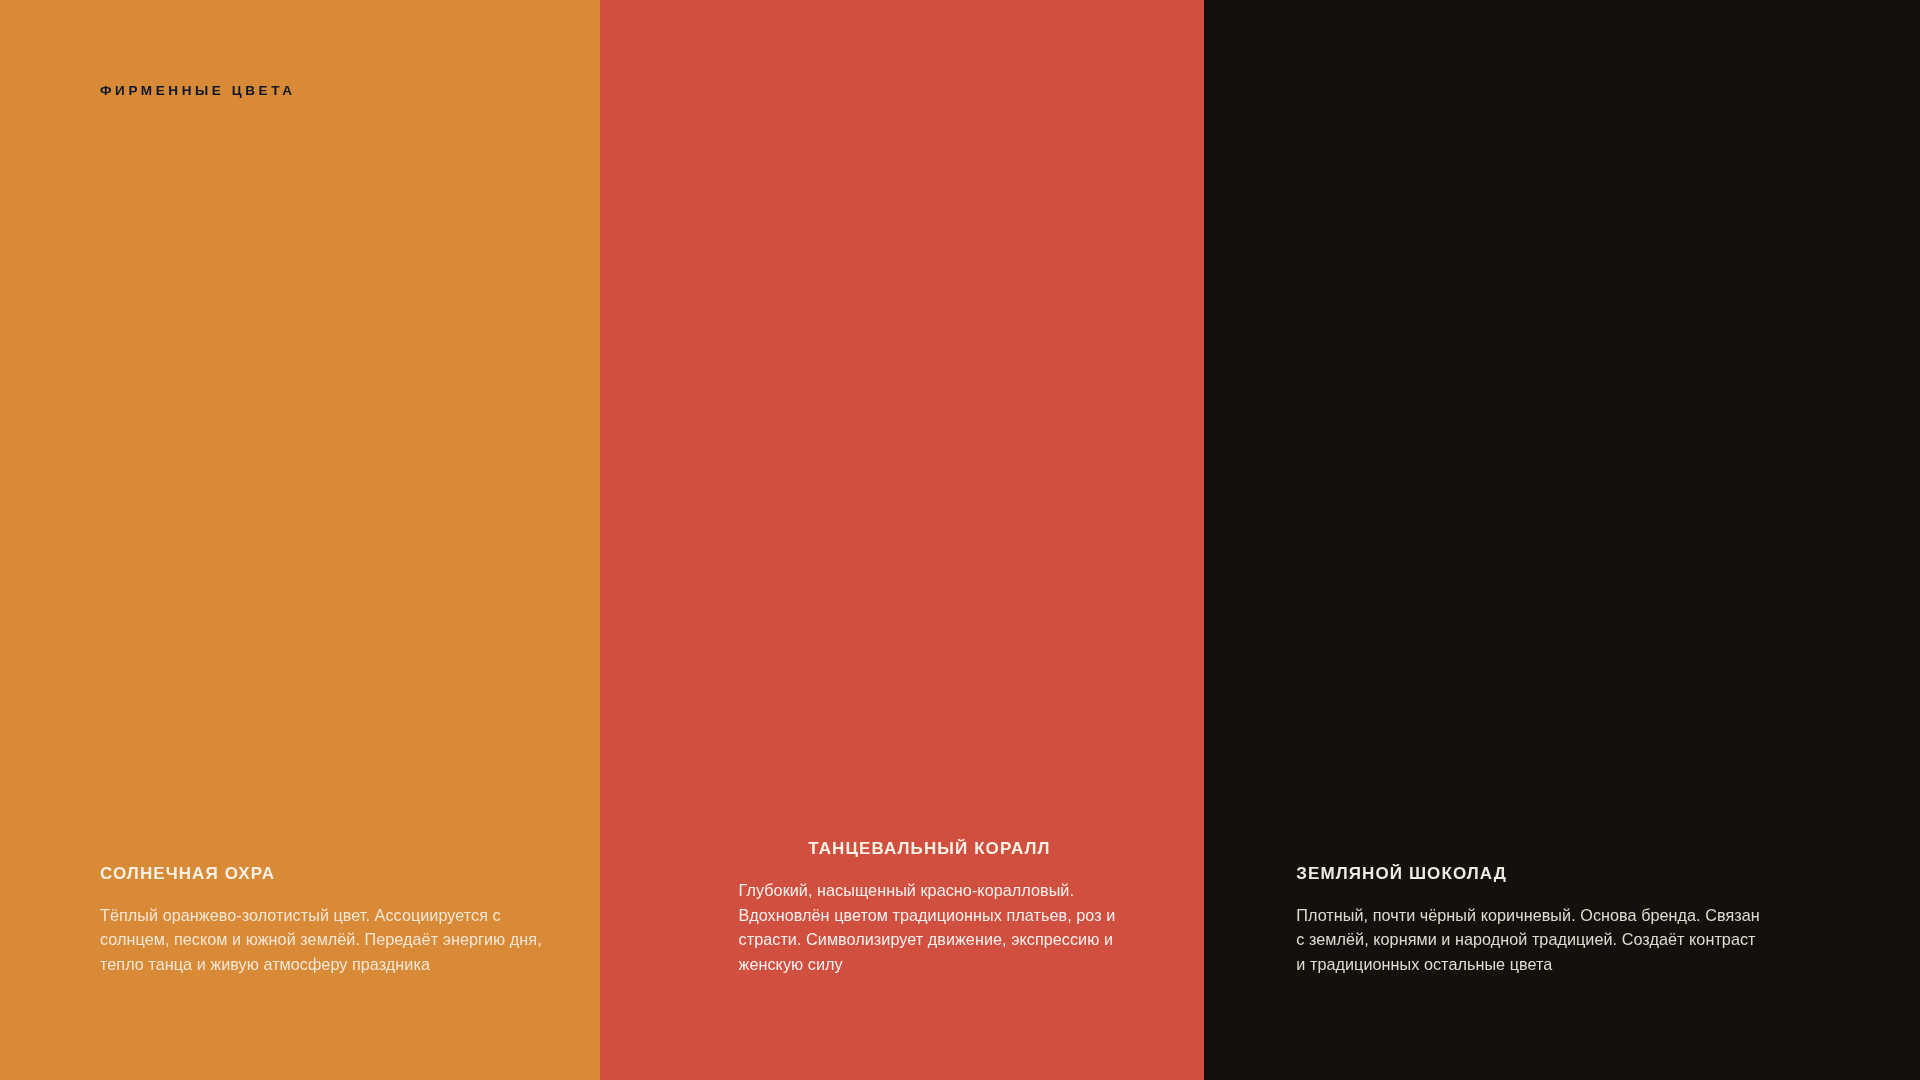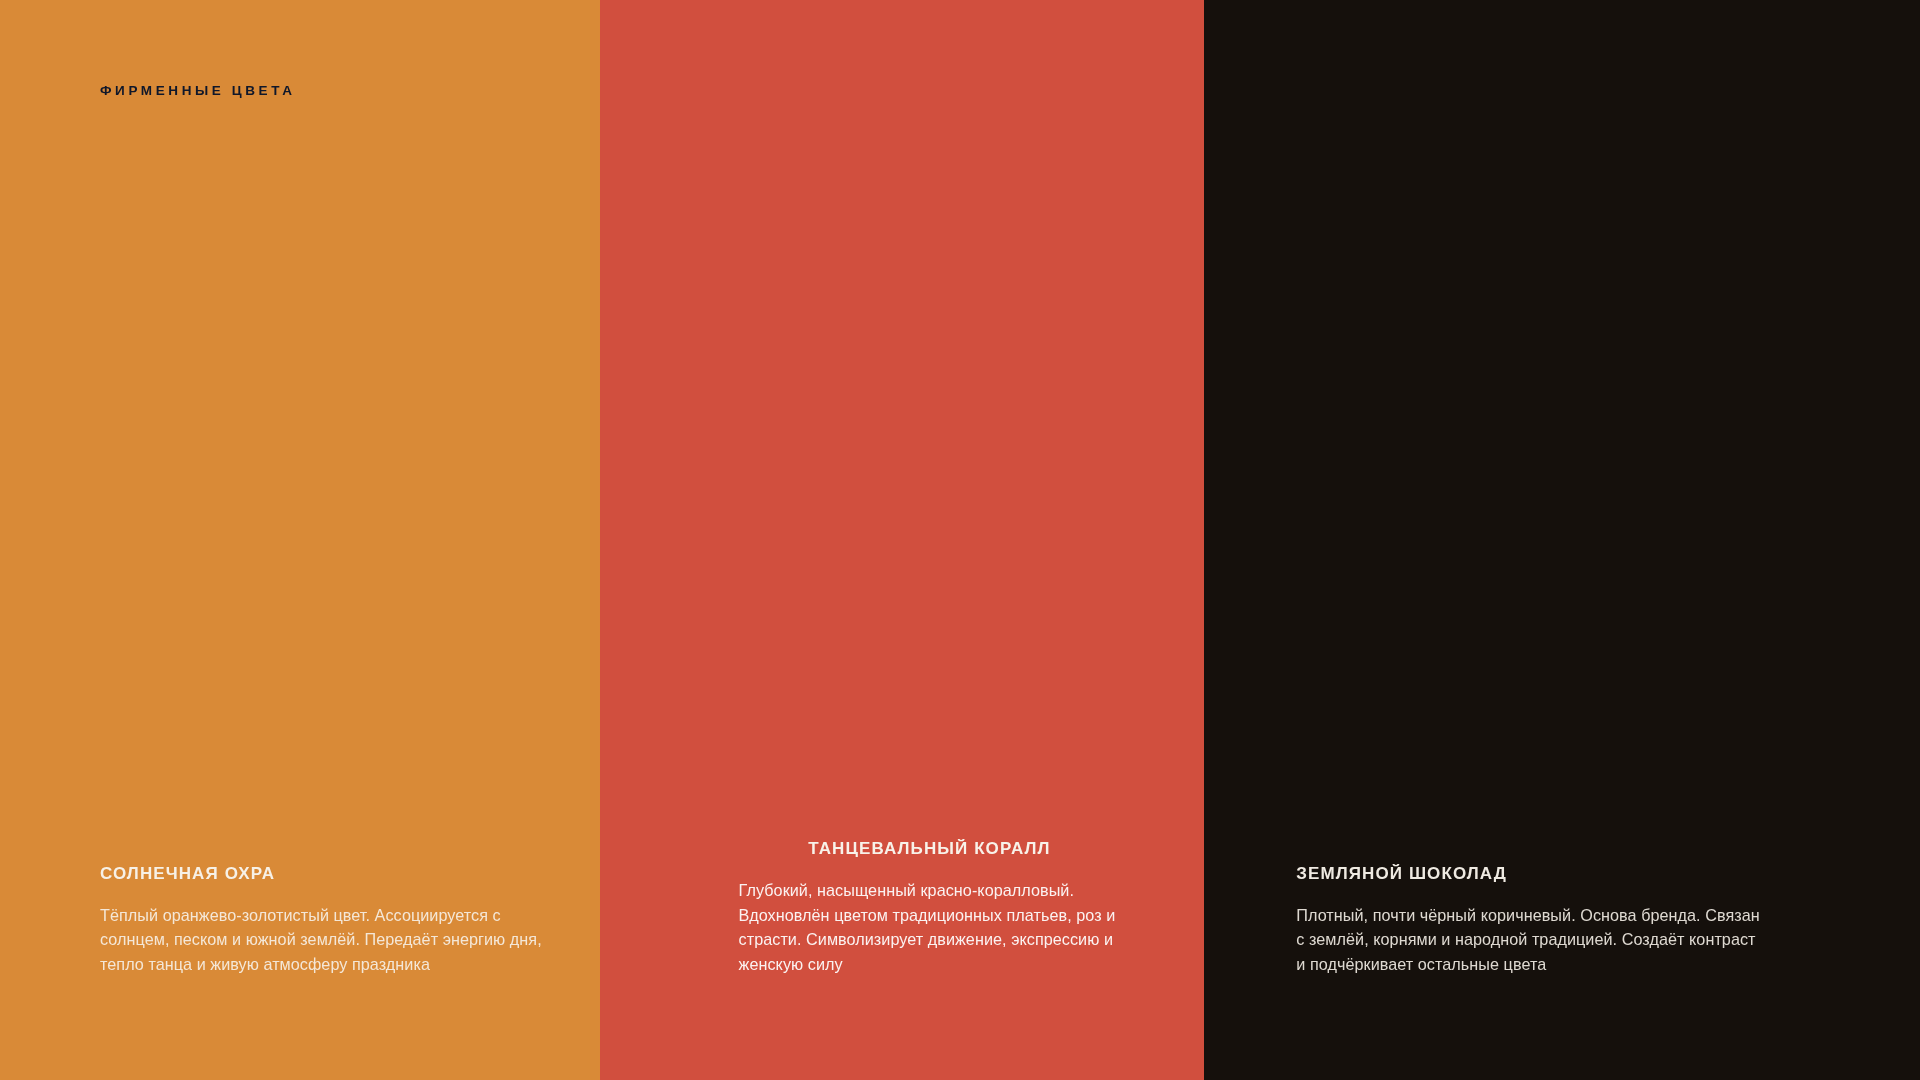--- a/index.html
+++ b/index.html
@@ -111,17 +111,17 @@
     <div class="swatch-caption">
       <h2 class="swatch-title">ТАНЦЕВАЛЬНЫЙ КОРАЛЛ</h2>
       <p class="swatch-desc">Глубокий, насыщенный красно-коралловый. Вдохновлён цветом традиционных платьев, роз и страсти. Символизирует движение, экспрессию и женскую силу</p>
     </div>
   </section>
 
   <section class="swatch-panel panel-chocolate" style="background-color: rgb(21, 16, 12);">
 
     <div class="swatch-caption">
       <h2 class="swatch-title">ЗЕМЛЯНОЙ ШОКОЛАД</h2>
-      <p class="swatch-desc">Плотный, почти чёрный коричневый. Основа бренда. Связан с землёй, корнями и народной традицией. Создаёт контраст и подчёркивает остальные цвета</p>
+      <p class="swatch-desc">Плотный, почти чёрный коричневый. Основа бренда. Связан с землёй, корнями и народной традицией. Создаёт контраст и традиционных остальные цвета</p>
     </div>
   </section>
 
 </div>
 
 </body></html>

